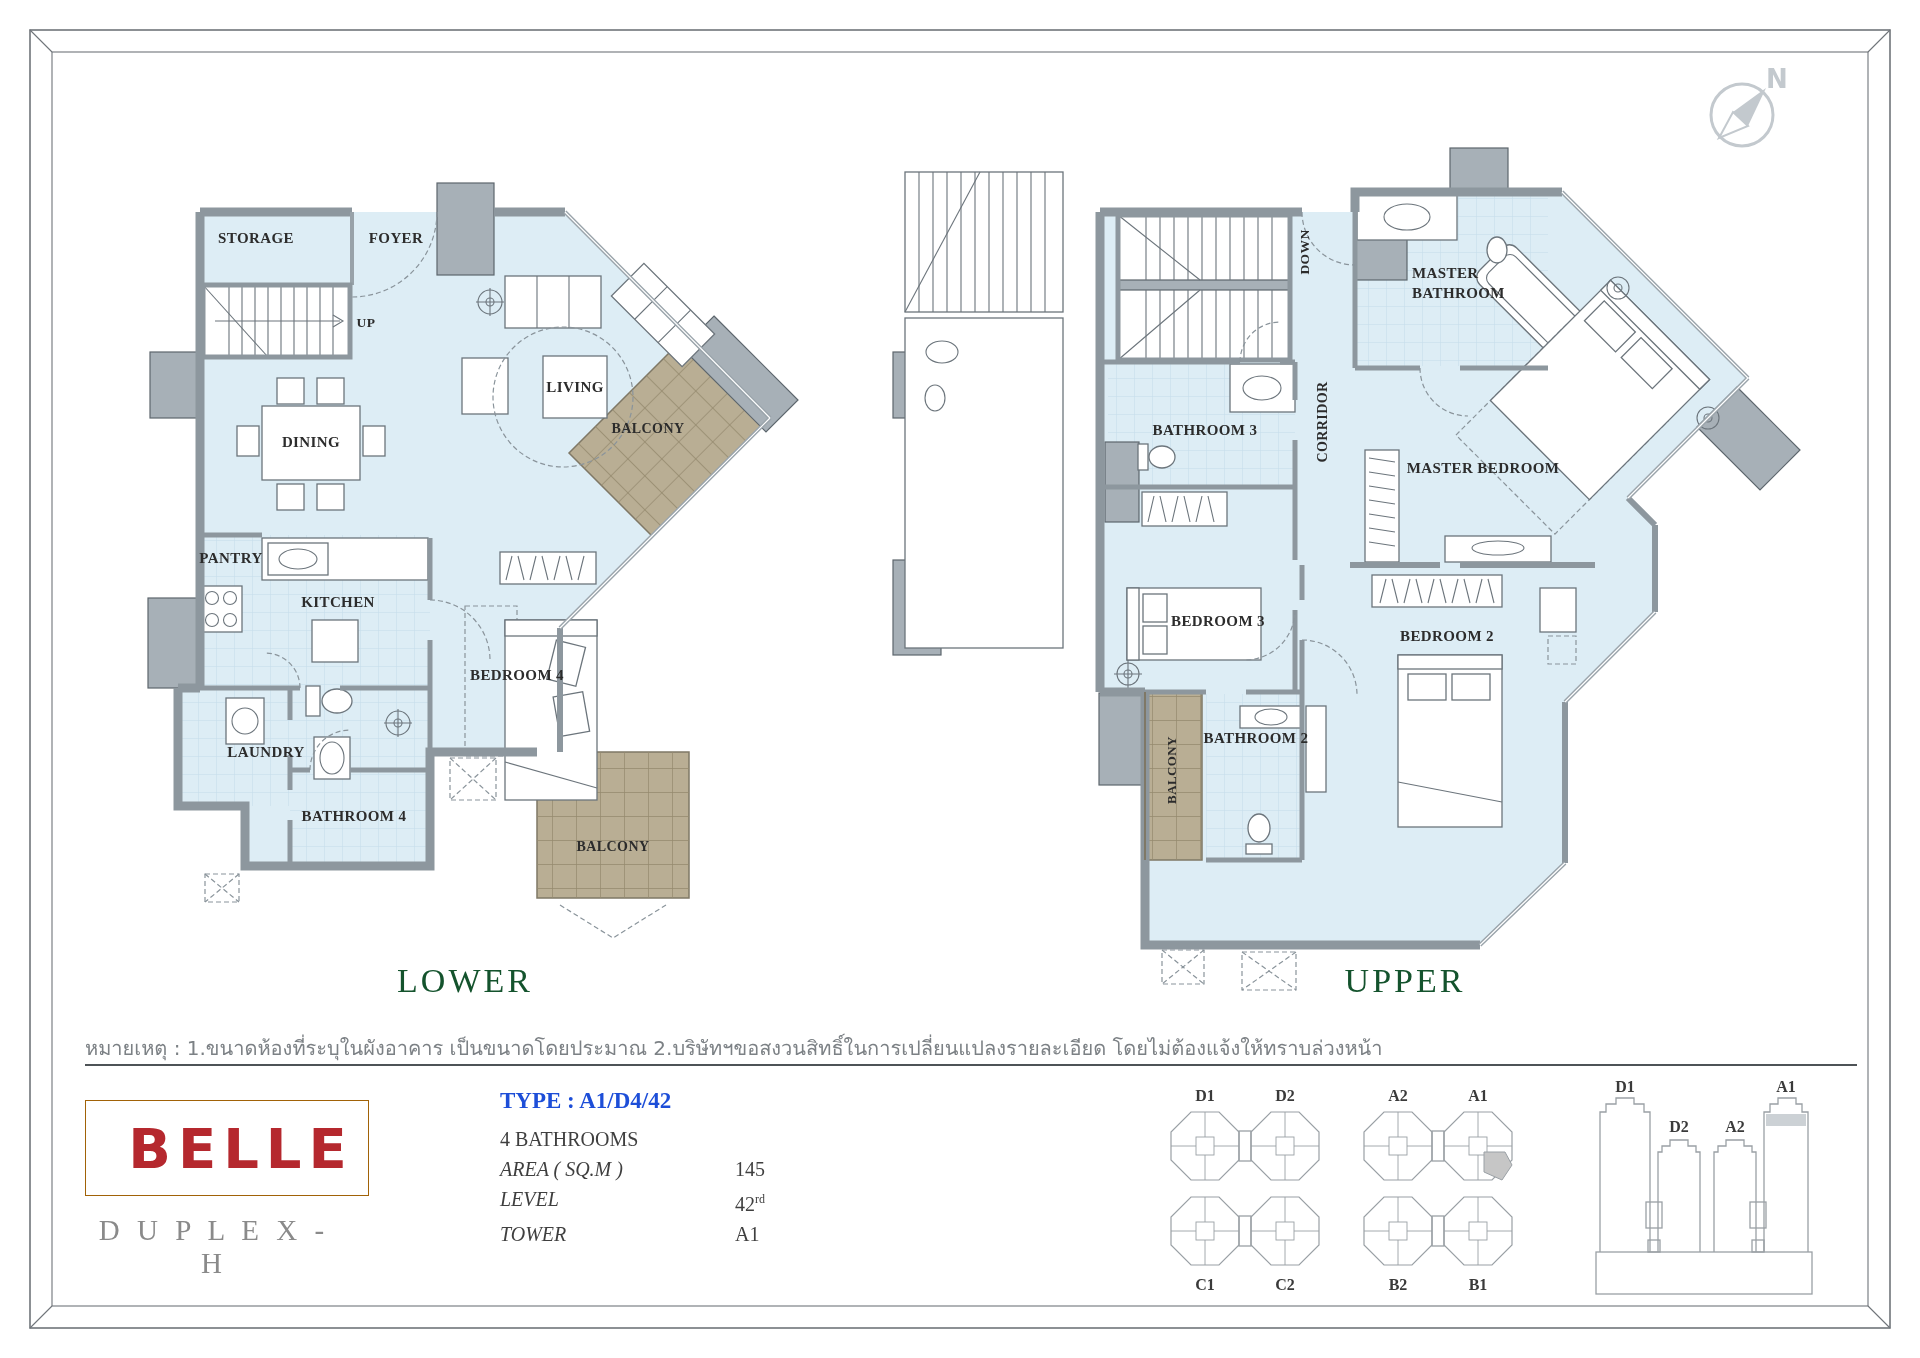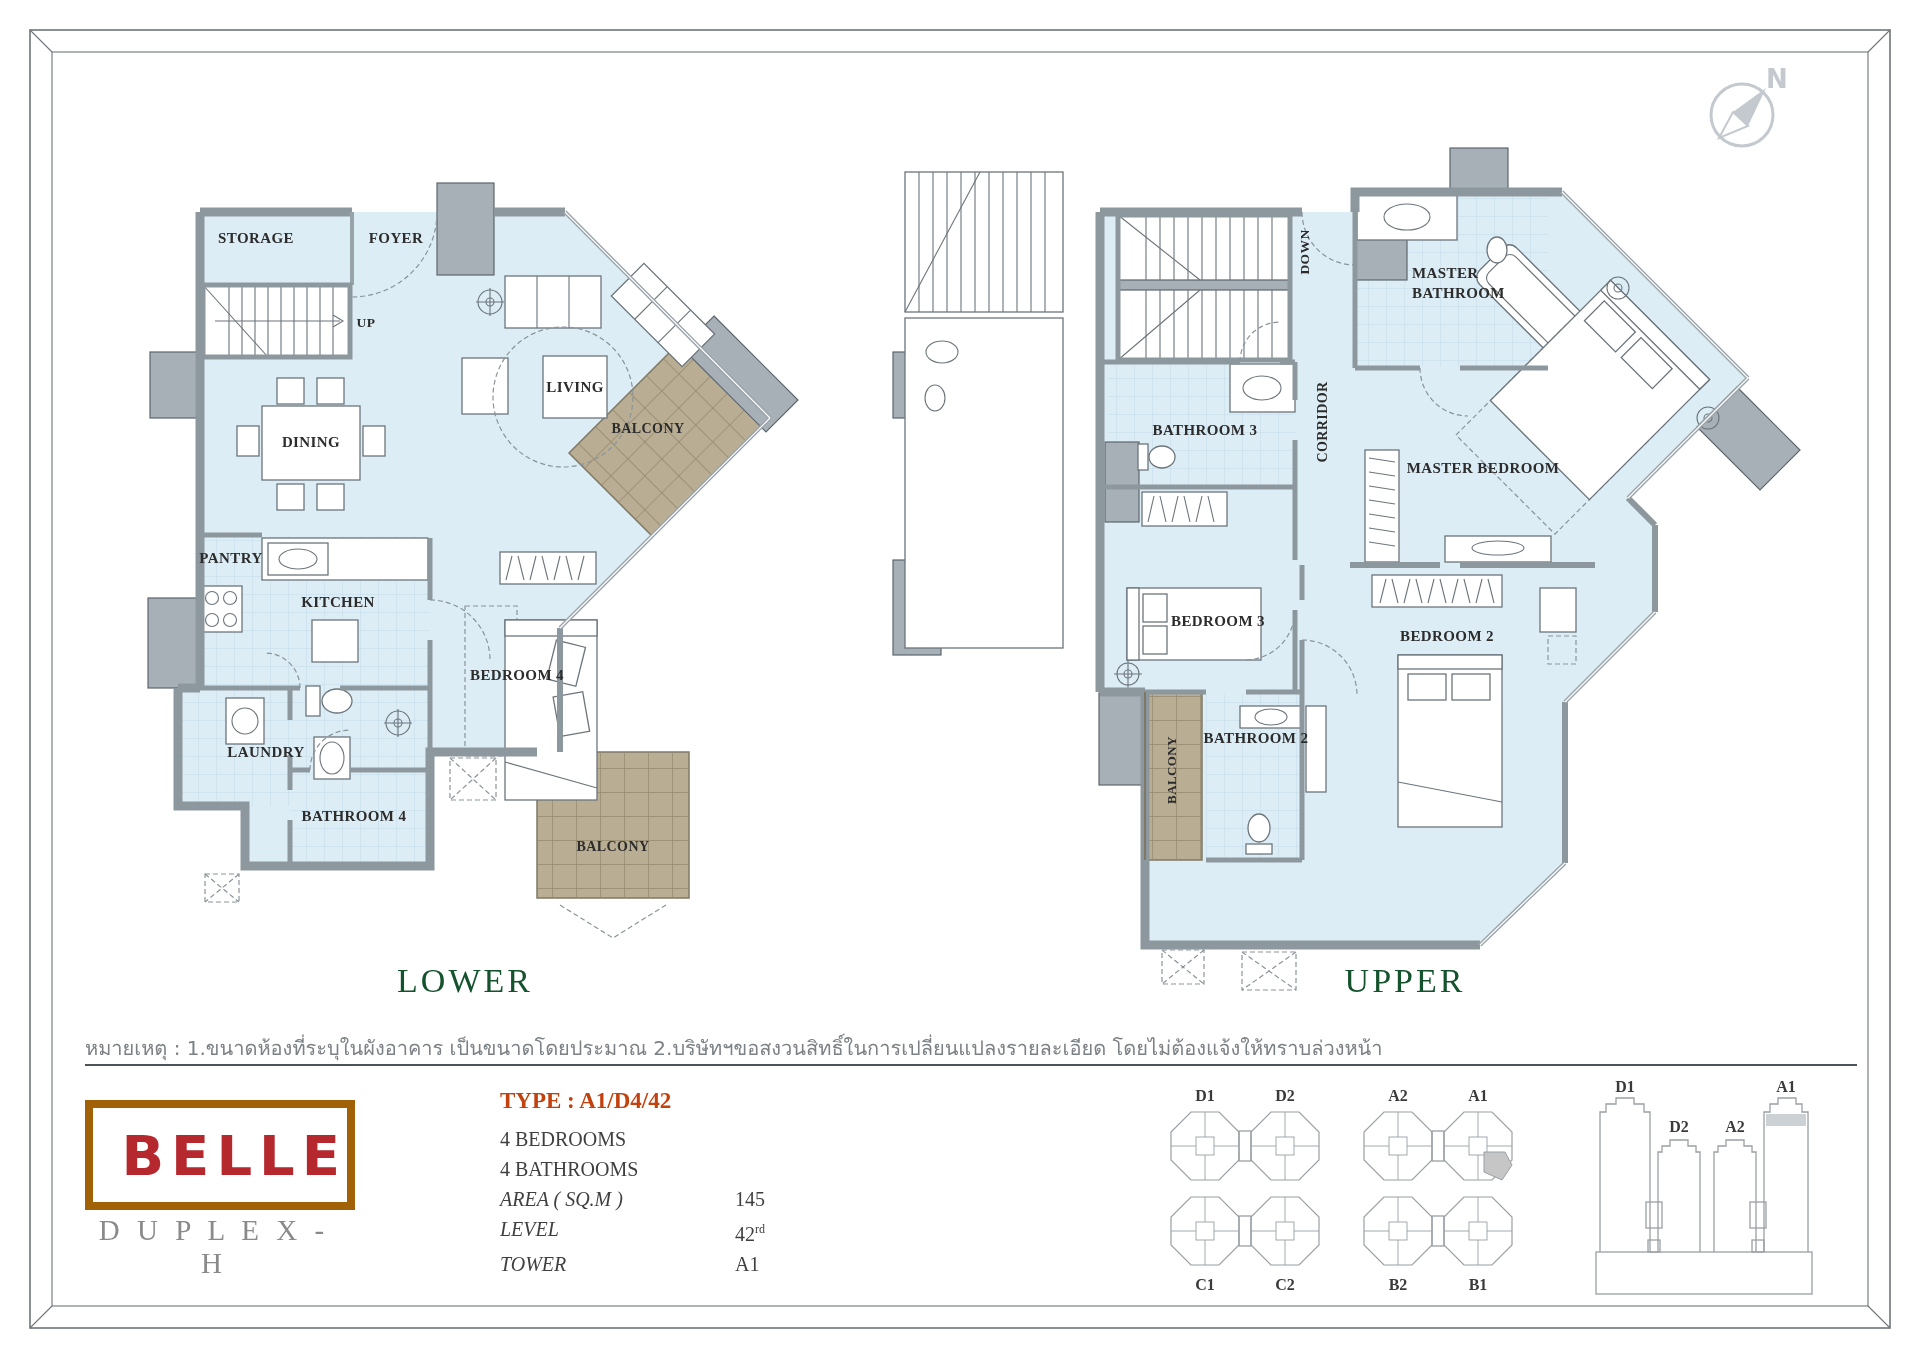--- a/index.html
+++ b/index.html
@@ -31,27 +31,27 @@
   .diagram{stroke:#9aa0a5;fill:none;stroke-width:1.3;}
   .compass-n{font-family:"DejaVu Sans",sans-serif;font-size:26px;font-weight:bold;
              fill:#c3c9ce;}
   .frame{stroke:#70757a;fill:none;}
 
   
   .abs{position:absolute;}
   .plan-title{font-size:34px;color:#14532d;letter-spacing:3px;text-align:center;width:250px;}
   .thai-note{font-family:"DejaVu Sans","Liberation Sans",sans-serif;font-size:20px;color:#7c8185;}
   .note-rule{border-top:2px solid #4e5357;height:0;}
-  .logo-box{width:254px;height:94px;border:8px solid #a16207;display:flex;
-            align-items:center;justify-content:flex-end;background:#fff;}
+  .logo-box{width:254px;height:94px;border:1px solid #a16207;display:flex;
+            align-items:center;justify-content:center;background:#fff;padding-left:28px;}
   .logo-box span{font-family:"DejaVu Sans",sans-serif;font-size:56px;font-weight:bold;
                  color:#b5282e;letter-spacing:7px;}
   .logo-sub{width:262px;text-align:center;font-size:29px;color:#8a8a8a;letter-spacing:5px;}
   .specs{width:360px;color:#3f3f3f;}
-  .spec-title{font-size:23px;font-weight:bold;color:#c2410c;margin-bottom:10px;}
+  .spec-title{font-size:23px;font-weight:bold;color:#1d4ed8;margin-bottom:10px;}
   .spec-line{font-size:20px;line-height:30px;}
   .spec-row{display:flex;font-size:20px;line-height:30px;}
   .spec-row .lab{width:235px;font-style:italic;}
   sup{font-size:12px;}
 </style>
 </head>
 <body>
 
 <div class="sheet">
 
@@ -390,21 +390,20 @@
 <div class="abs thai-note" style="left:85px;top:1032px">หมายเหตุ : 1.ขนาดห้องที่ระบุในผังอาคาร เป็นขนาดโดยประมาณ 2.บริษัทฯขอสงวนสิทธิ์ในการเปลี่ยนแปลงรายละเอียด โดยไม่ต้องแจ้งให้ทราบล่วงหน้า</div>
 <div class="abs note-rule" style="left:85px;top:1064px;width:1772px"></div>
 
 <div class="abs logo-box" style="left:85px;top:1100px">
   <span>BELLE</span>
 </div>
 <div class="abs logo-sub" style="left:83px;top:1214px">D U P L E X - H</div>
 
 <div class="abs specs" style="left:500px;top:1088px">
   <div class="spec-title">TYPE : A1/D4/42</div>
-  <div class="spec-line">4 BEDROOMS</div>
   <div class="spec-line">4 BATHROOMS</div>
   <div class="spec-row">
     <span class="lab">AREA ( SQ.M )</span>
     <span>145</span>
   </div>
   <div class="spec-row">
     <span class="lab">LEVEL</span>
     <span><span>42</span><sup>rd</sup></span>
   </div>
   <div class="spec-row">

